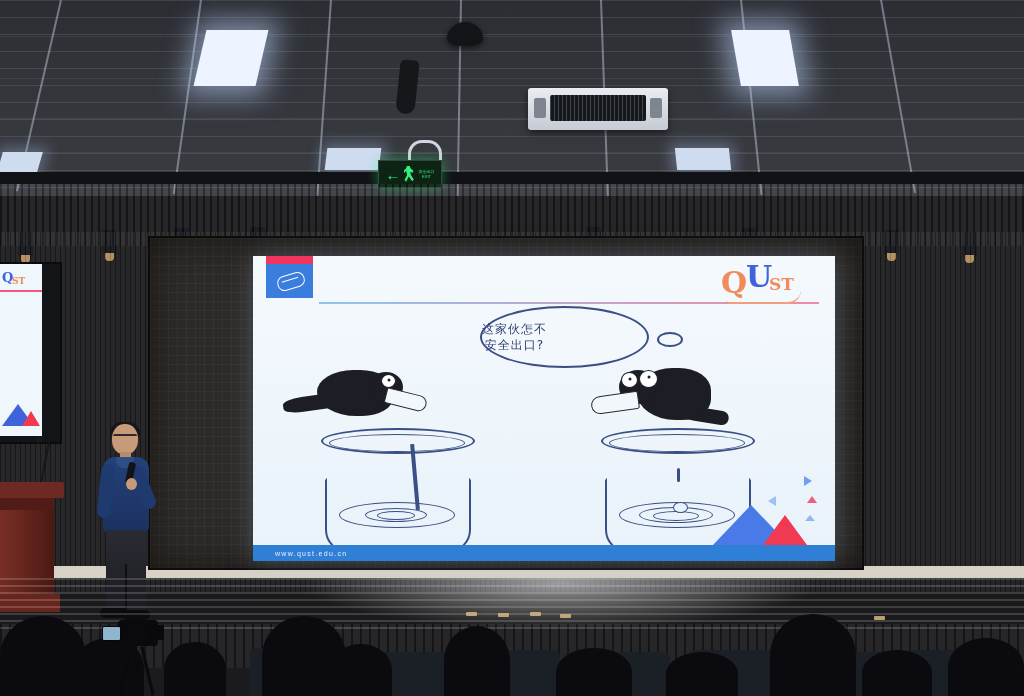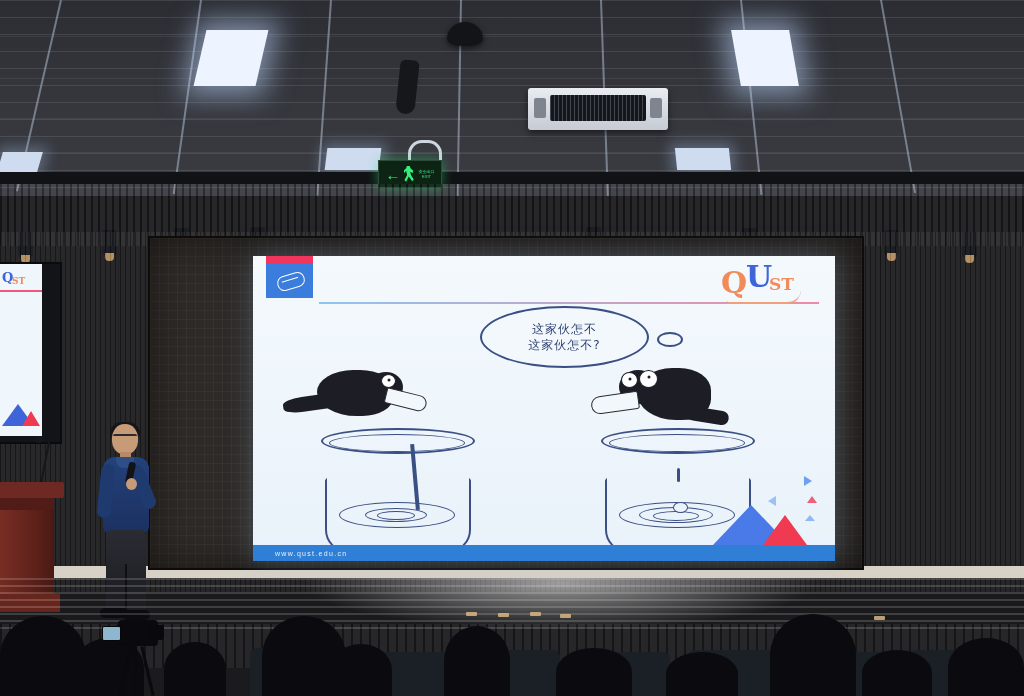--- a/index.html
+++ b/index.html
@@ -76,21 +76,21 @@
   .title-rule{position:absolute;left:66px;top:46px;width:500px;height:2px;
     background:linear-gradient(to right,#8fc4ef,#f08aa6);}
   .qust-logo{position:absolute;right:24px;top:8px;width:90px;height:38px;}
   .q-letter{position:absolute;left:0;top:4px;font-family:"DejaVu Serif",serif;font-size:30px;font-weight:bold;color:#f28b5a;line-height:30px;}
   .u-letter{position:absolute;left:25px;top:-2px;font-family:"DejaVu Serif",serif;font-size:30px;font-weight:bold;color:#3f63d8;line-height:30px;}
   .st-letter{position:absolute;left:48px;top:12px;font-family:"DejaVu Serif",serif;font-size:17px;font-weight:bold;color:#f28b5a;line-height:17px;}
   .q-swoosh{position:absolute;left:6px;top:26px;width:74px;height:12px;border-bottom:2.5px solid #f0a07a;border-radius:0 0 40px 10px;}
 
   .bubble{position:absolute;left:227px;top:50px;width:165px;height:58px;
     border:2px solid #3a4f84;border-radius:50%;background:#f3f8fd;
-    display:flex;align-items:center;justify-content:center;}
+    display:flex;align-items:center;}
   .bubble-text{font-family:"DejaVu Sans",sans-serif;color:#2c3f70;font-size:12px;line-height:16px;text-align:center;letter-spacing:1px;}
   .bubble-dot{position:absolute;left:404px;top:76px;width:22px;height:11px;border:2px solid #3a4f84;border-radius:50%;background:#f3f8fd;}
 
   .cartoon{position:absolute;width:230px;height:190px;}
   .cartoon.left{left:28px;top:110px;}
   .cartoon.right{left:308px;top:104px;}
   .jar{position:absolute;left:40px;top:62px;width:150px;height:122px;}
   .jar-rim{position:absolute;left:0;top:0;width:150px;height:22px;border:2px solid #3a4f84;border-radius:50%;background:transparent;}
   .jar-rim2{position:absolute;left:8px;top:6px;width:134px;height:16px;border:1.5px solid #3a4f84;border-radius:50%;}
   .jar-body{position:absolute;left:4px;top:12px;width:142px;height:110px;border:2px solid #3a4f84;
@@ -261,21 +261,21 @@
     <div class="qust-logo">
       <span class="q-letter">Q</span>
       <span class="u-letter">U</span>
       <span class="st-letter">ST</span>
       <div class="q-swoosh"></div>
     </div>
 
     <div class="bubble">
       <div class="bubble-text">
         <span>这家伙怎不</span><br>
-        <span>这家伙怎不?</span>
+        <span>安全出口?</span>
       </div>
     </div>
     <div class="bubble-dot"></div>
 
     <div class="cartoon left">
       <div class="crow" style="left:12px;top:0;width:130px;height:70px;">
         <div class="crow-tail" style="left:-10px;top:30px;width:52px;height:15px;transform:rotate(-8deg);"></div>
         <div class="crow-body" style="left:24px;top:4px;width:76px;height:46px;"></div>
         <div class="crow-head" style="left:76px;top:6px;width:34px;height:30px;"></div>
         <div class="crow-eye" style="left:88px;top:8px;width:13px;height:12px;"></div>

